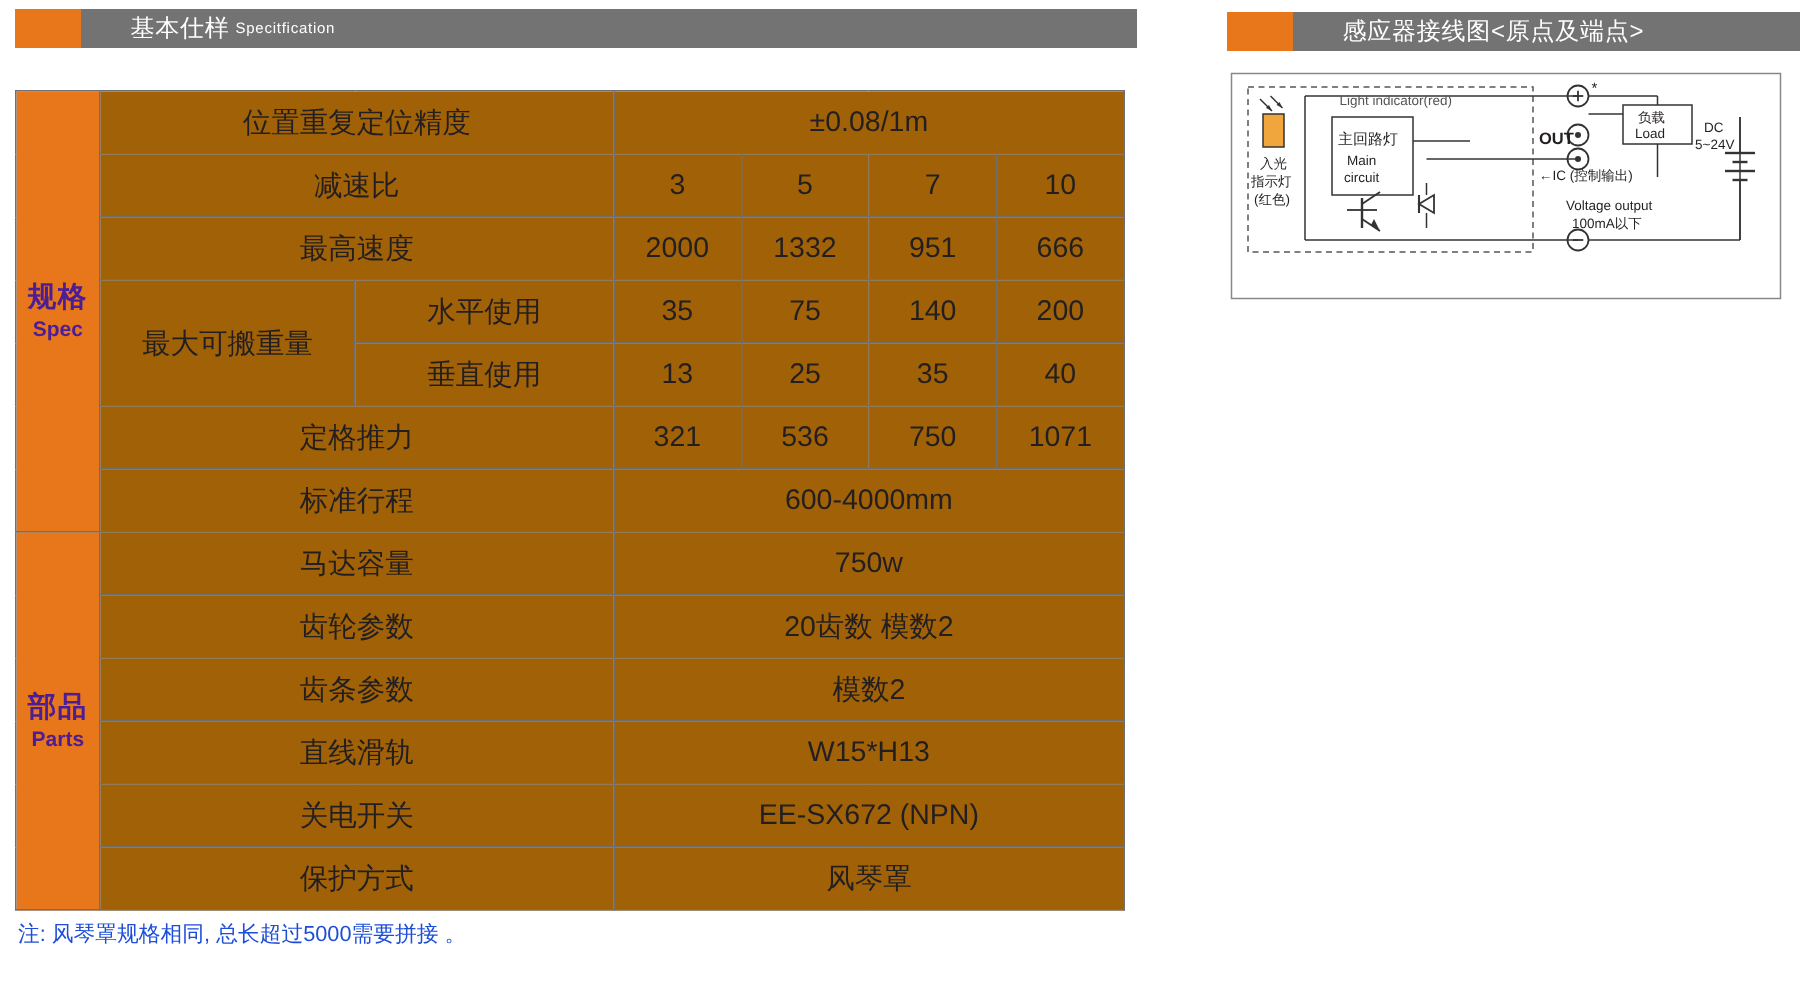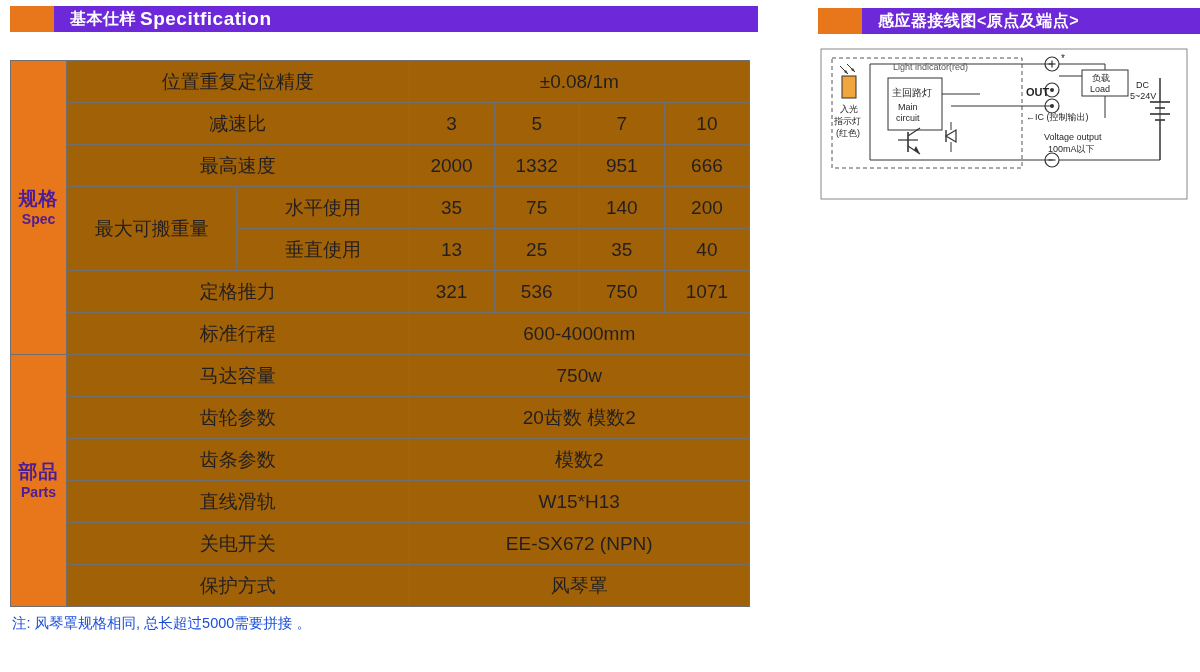--- a/index.html
+++ b/index.html
@@ -22,31 +22,30 @@
     height: 26px;
     display: flex;
     align-items: stretch;
   }
   .hdr .swatch {
     width: 44px;
     background: #e8761b;
   }
   .hdr .bar {
     flex: 1;
-    background: #6d28d9;
+    background: #737373;
     display: flex;
     align-items: center;
-    padding-left: 16px;
+    padding-left: 33px;
     color: #ffffff;
     font-size: 16px;
     letter-spacing: .5px;
-    font-weight: bold;
   }
   .hdr .bar .en {
-    font-size: 19px;
+    font-size: 10px;
     margin-left: 4px;
   }
 
   #hdr-spec { left: 10px; top: 6px; width: 748px; }
   #hdr-wire { left: 818px; top: 8px; width: 420px; }
 
   
   #spec-table {
     position: absolute;
     left: 10px;

